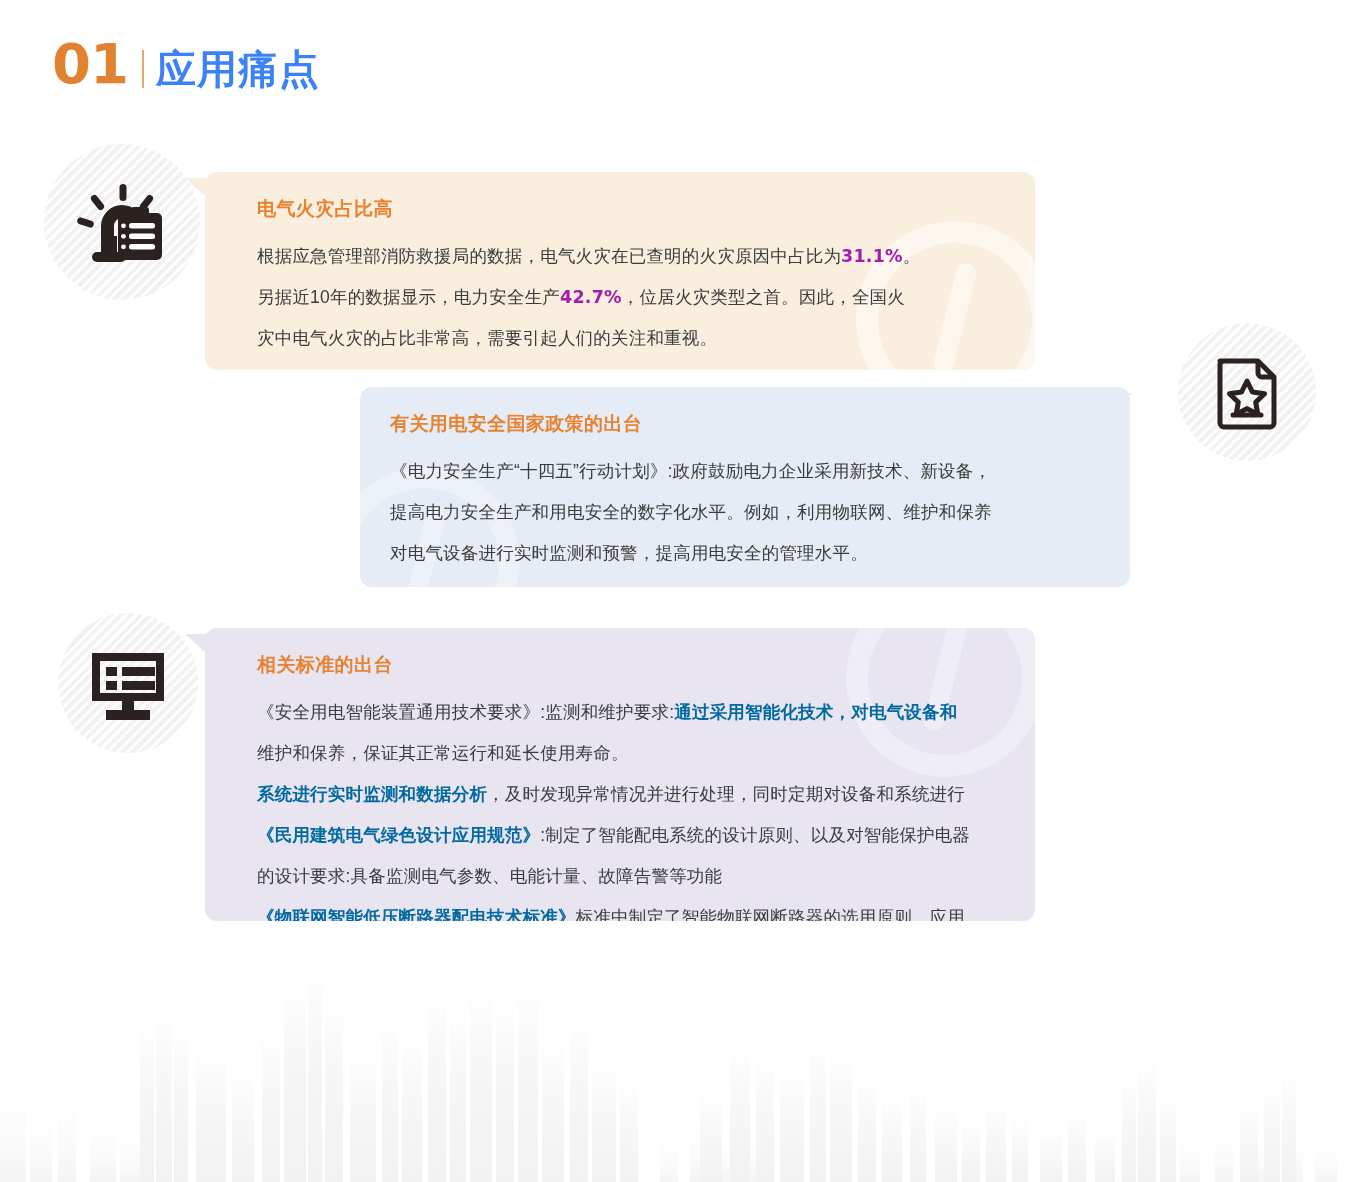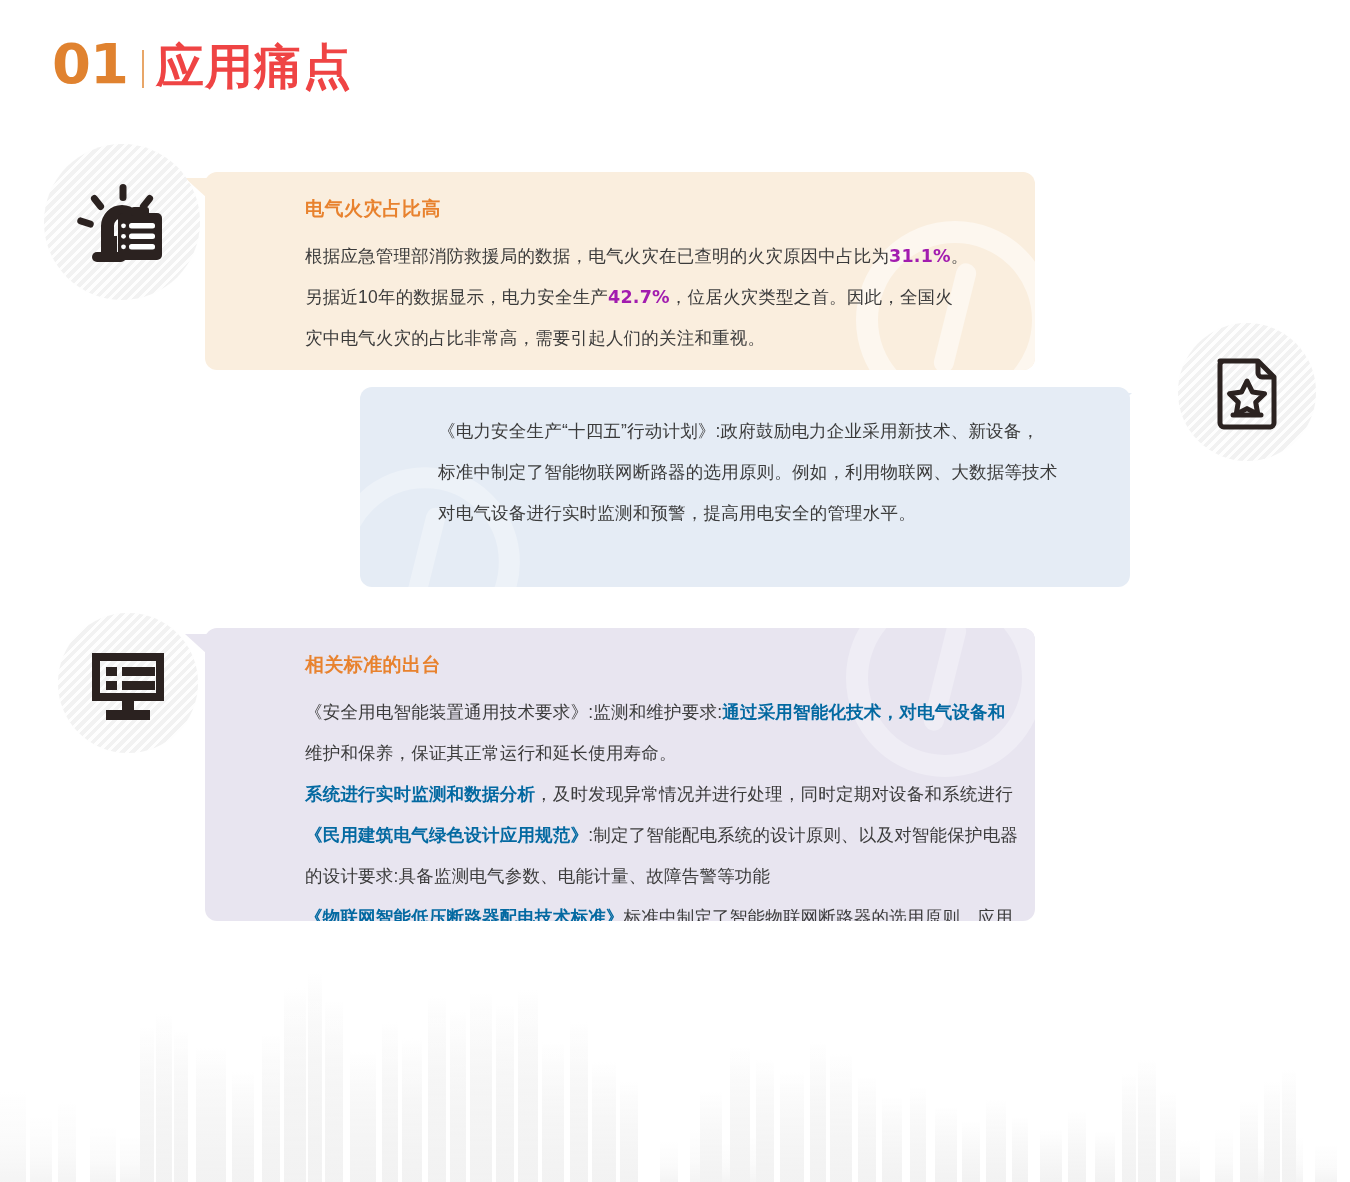--- a/index.html
+++ b/index.html
@@ -16,21 +16,21 @@
   .hdr-num {
     font-size: 56px; font-weight: 700; color: #e0822f;
     letter-spacing: -1px; line-height: 1;
     font-family: "DejaVu Sans", sans-serif;
   }
   .hdr-sep {
     width: 2px; height: 38px; background: #e8a668;
     margin: 0 12px 0 14px; align-self: flex-end; position: relative; top: -4px;
   }
   .hdr-title {
-    font-size: 48px; font-weight: 700; color: #ef4444;
+    font-size: 40px; font-weight: 700; color: #3b82f6;
     letter-spacing: 1px; line-height: 1;
   }
 
   
   .skyline { position: absolute; left: 0; bottom: 0; width: 1350px; height: 230px; z-index: 0; }
 
   
   .icon-circle {
     position: absolute; border-radius: 50%;
     background-color: #f2f2f2;
@@ -39,21 +39,21 @@
       rgba(255,255,255,0.92) 0px, rgba(255,255,255,0.92) 3px,
       rgba(0,0,0,0) 3px, rgba(0,0,0,0) 7px);
     display: flex; align-items: center; justify-content: center;
     z-index: 4;
   }
   .icon-circle svg { display: block; }
 
   
   .bubble {
     position: absolute; border-radius: 12px;
-    z-index: 2; overflow: hidden; padding-left: 48px;
+    z-index: 2; overflow: hidden;
   }
   .bubble .wm {
     position: absolute; pointer-events: none; z-index: 0;
     opacity: 1;
   }
   .bubble-inner { position: relative; z-index: 1; }
   .tail { position: absolute; width: 0; height: 0; z-index: 3; }
 
   .b-title {
     font-size: 19px; font-weight: 700; color: #e8822e;
@@ -241,26 +241,27 @@
     </svg>
   </div>
 
   <div class="tail" id="tail2"></div>
   <div class="bubble" id="bubble2">
     <svg class="wm" style="left:-50px; bottom:-90px;" width="230" height="230" viewBox="0 0 240 240">
       <circle cx="120" cy="120" r="88" fill="none" stroke="#edf2f8" stroke-width="22"></circle>
       <rect x="110" y="62" width="20" height="112" rx="10" fill="#edf2f8" transform="rotate(14 120 118)"></rect>
     </svg>
     <div class="bubble-inner">
+      <div class="b-title">有关用电安全国家政策的出台</div>
       <div>
         <div class="b-line">
           <span>《电力安全生产“十四五”行动计划》:政府鼓励电力企业采用新技术、新设备，</span>
         </div>
         <div class="b-line">
-          <span>标准中制定了智能物联网断路器的选用原则。例如，利用物联网、大数据等技术</span>
+          <span>提高电力安全生产和用电安全的数字化水平。例如，利用物联网、维护和保养</span>
         </div>
         <div class="b-line">
           <span>对电气设备进行实时监测和预警，提高用电安全的管理水平。</span>
         </div>
       </div>
     </div>
   </div>
 
   <div class="icon-circle" id="circle3" style="left:58px; top:613px; width:140px; height:140px;">
     <svg width="84" height="84" viewBox="0 0 84 84">

